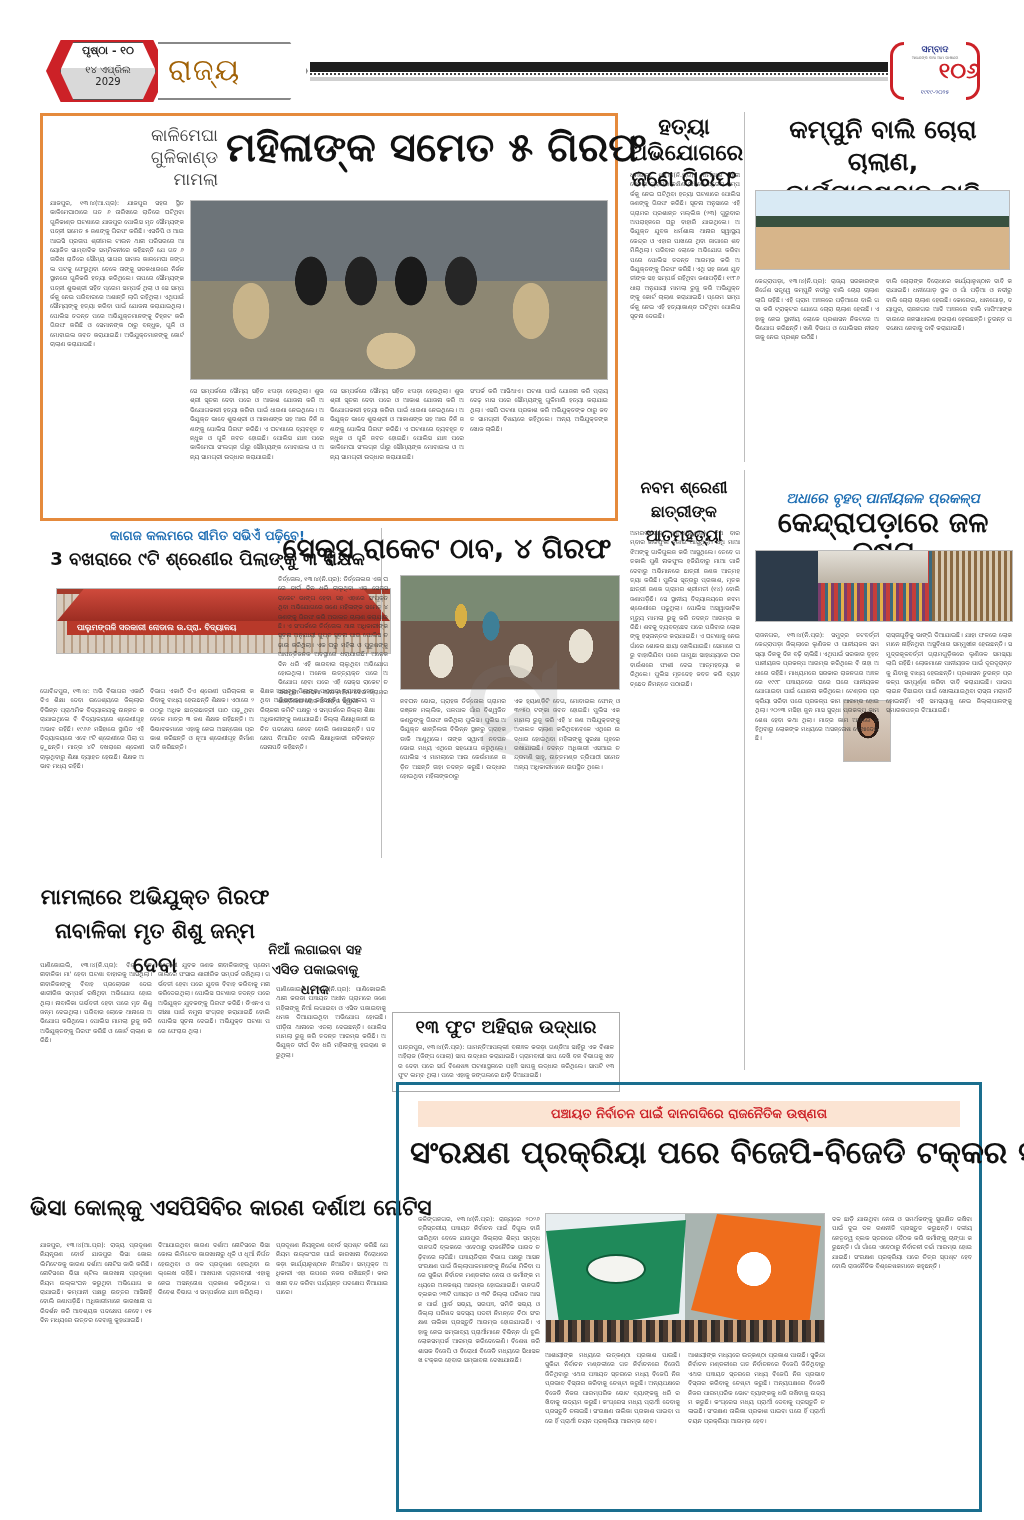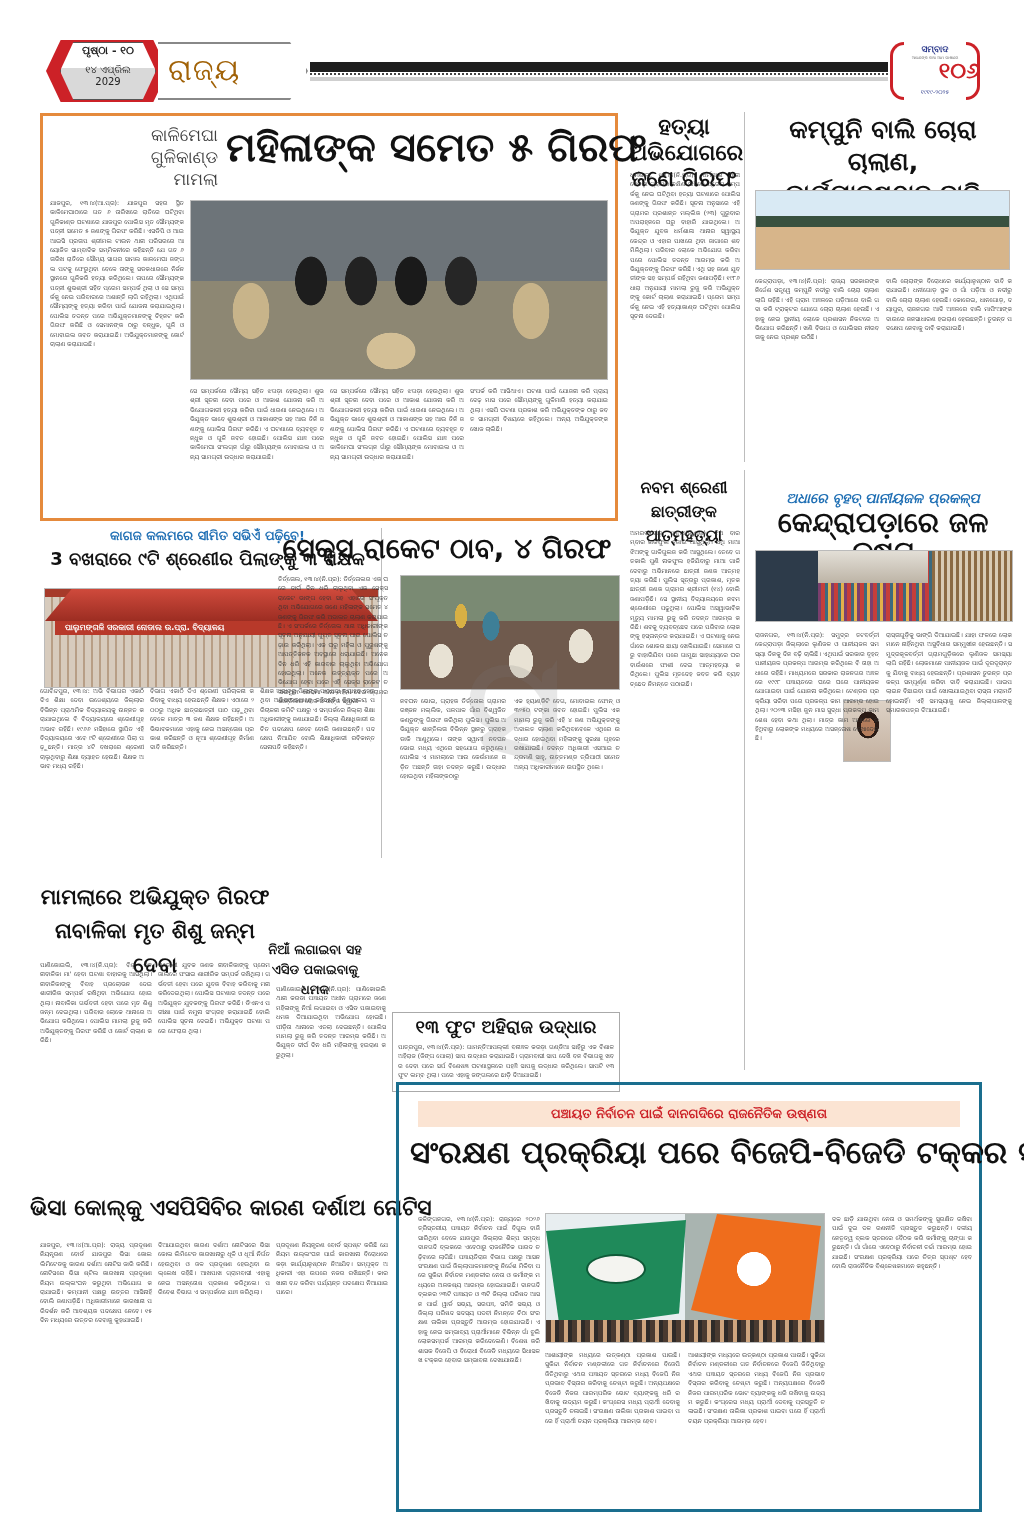--- a/index.html
+++ b/index.html
@@ -61,21 +61,21 @@
       radial-gradient(ellipse 26px 40px at 170px 80px, #222 60%, transparent 62%),
       radial-gradient(ellipse 26px 40px at 220px 80px, #1a1a1a 60%, transparent 62%),
       radial-gradient(ellipse 26px 40px at 270px 80px, #262626 60%, transparent 62%),
       radial-gradient(ellipse 30px 46px at 60px 110px, #c8b48a 60%, transparent 62%),
       radial-gradient(ellipse 30px 46px at 340px 110px, #c8b48a 60%, transparent 62%),
       radial-gradient(ellipse 40px 30px at 200px 150px, #d3bf96 60%, transparent 62%),
       linear-gradient(#6d7479 0 45%, #8d8773 45% 100%);
   }
   .ph-sand { left: 755px; top: 190px; width: 255px; height: 80px;
     background: linear-gradient(#d9eaf4 0 32%, #38513f 32% 46%, #d7b58a 46% 100%); }
-  .ph-school { left: 44px; top: 588px; width: 335px; height: 100px;
+  .ph-school { left: 56px; top: 588px; width: 335px; height: 66px;
     background:
       linear-gradient(#a63a2a 0 8%, transparent 8%),
       repeating-linear-gradient(90deg, #d7cbbd 0 6px, #b79e86 6px 8px),
       linear-gradient(#3f6b3b, #3f6b3b);
   }
   .ph-school .roof { position: absolute; left: 0; right: 0; top: 0; height: 32px; background: linear-gradient(#cf4a3c, #9c2d22); clip-path: polygon(8% 0, 92% 0, 100% 100%, 0 100%); }
   .ph-school .sign { position: absolute; left: 10px; right: 10px; top: 32px; height: 14px; background: #b8392a; color: #fff; font-size: 8px; font-weight: bold; line-height: 14px; padding-left: 10px; white-space: nowrap; overflow: hidden; }
   .ph-racket { left: 400px; top: 575px; width: 220px; height: 115px;
     background:
       radial-gradient(ellipse 20px 28px at 40px 85px, #e8e2d4 60%, transparent 62%),

